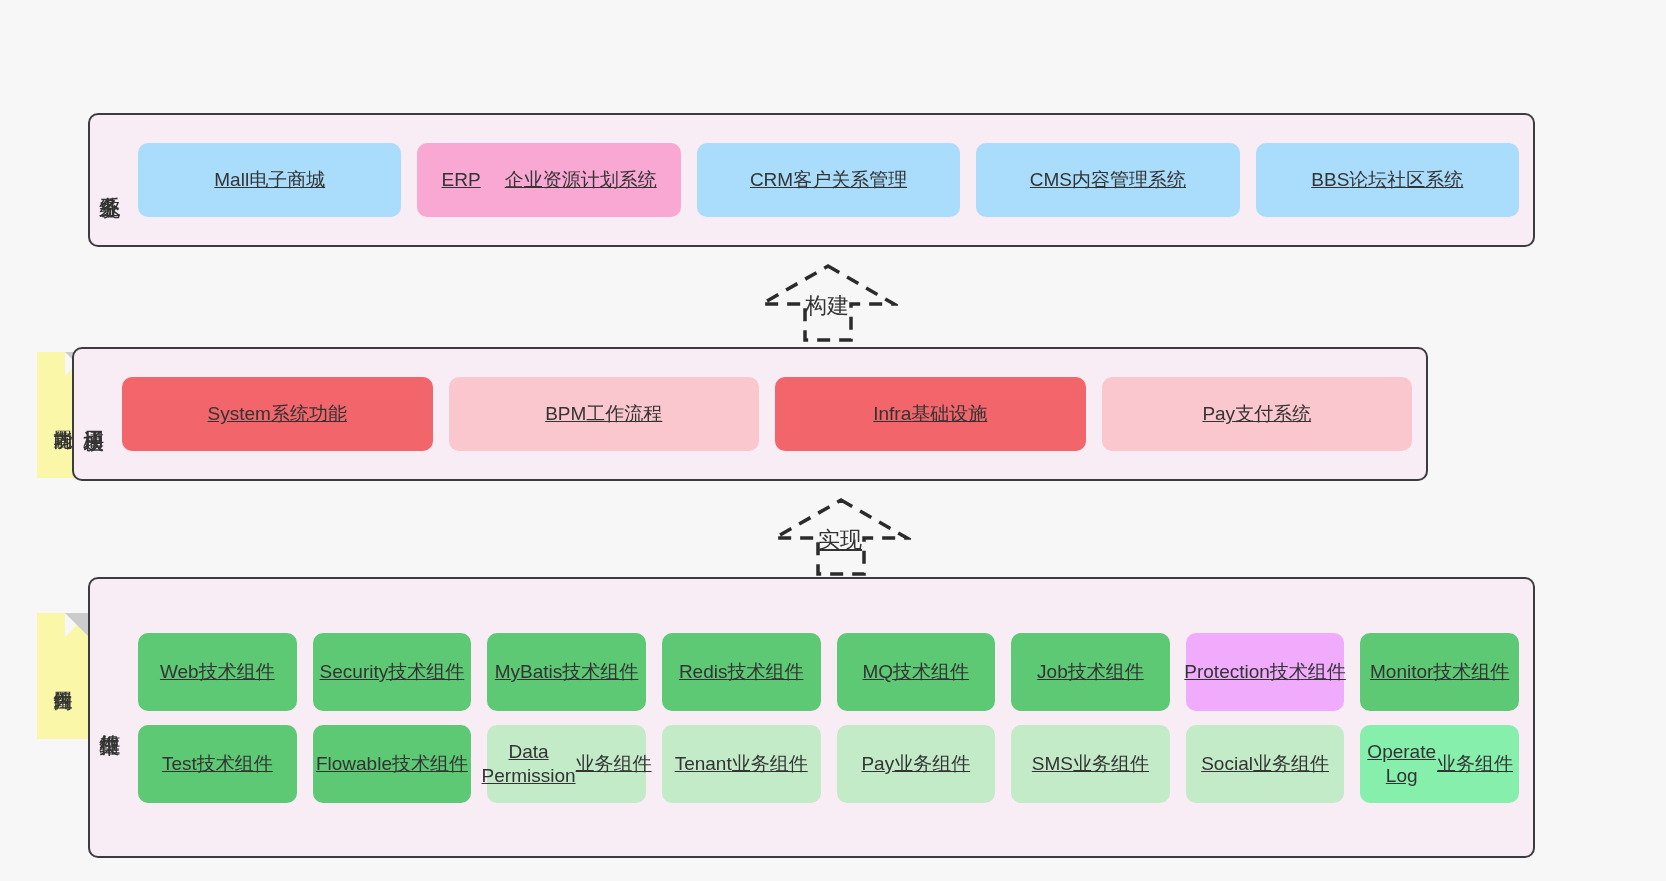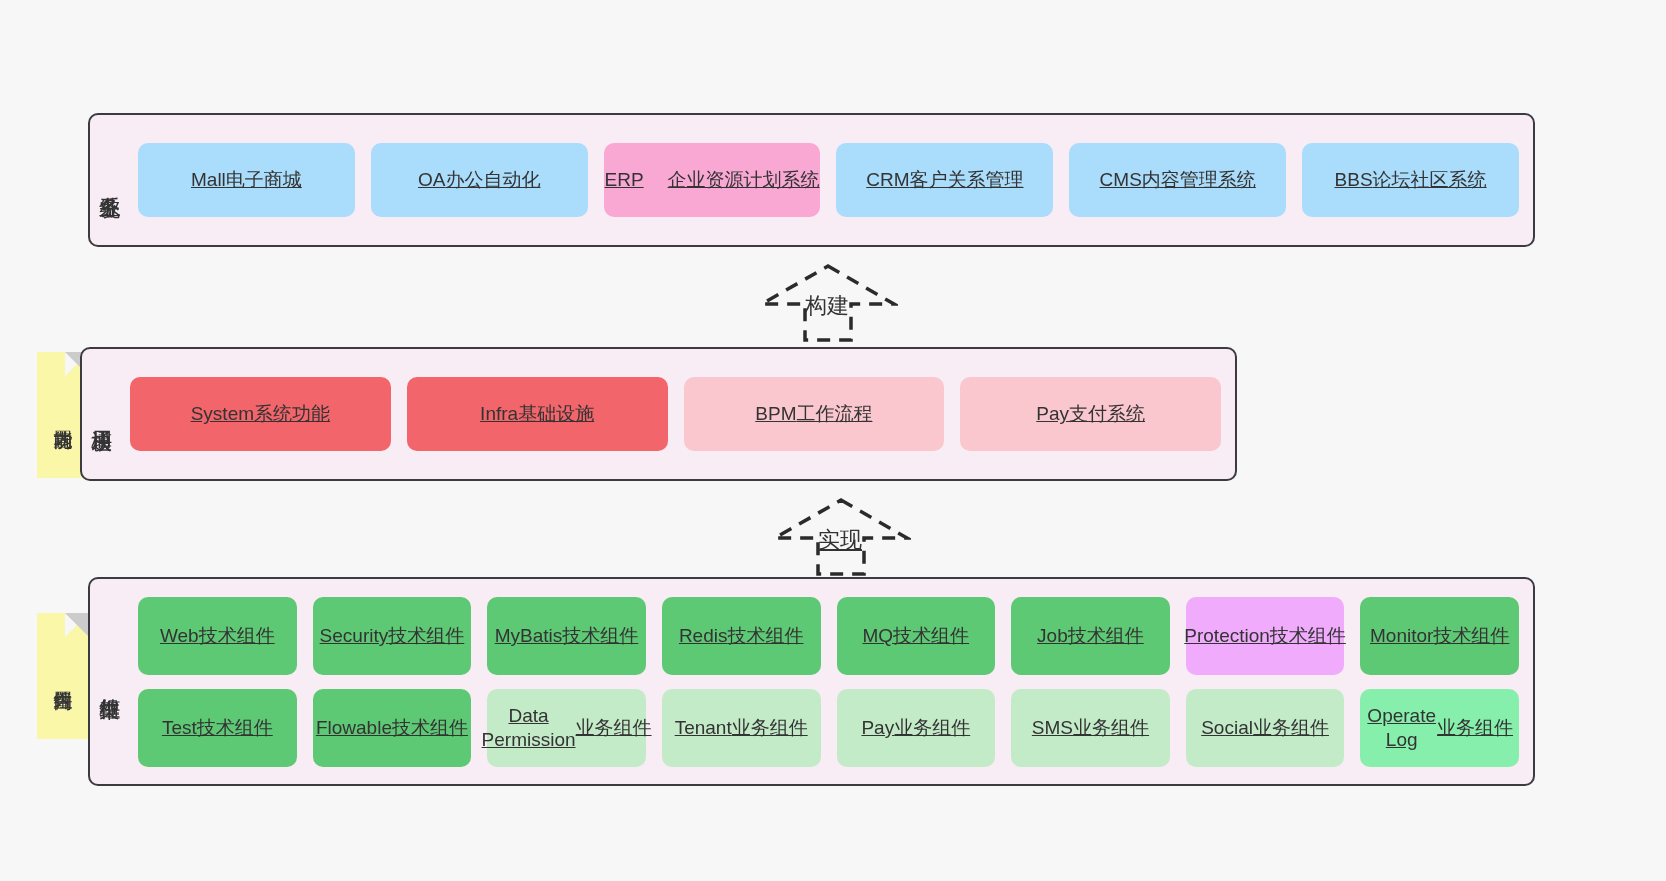--- a/index.html
+++ b/index.html
@@ -154,24 +154,20 @@
 <div id="canvas">
 
   <div class="layer" id="layer-business" style="left:88px; top:113px; width:1447px; height:134px;">
     <div class="layer-title">业务系统</div>
     <div class="layer-body">
       <div class="row" style="height:74px;">
         <div class="node blue" style="background: rgb(170, 220, 251);">
           <span class="en">Mall</span>
           <span class="cn">电子商城</span>
         </div>
-        <div class="node blue" style="background: rgb(170, 220, 251);">
-          <span class="en">OA</span>
-          <span class="cn">办公自动化</span>
-        </div>
         <div class="node blue" style="background: #f9a8d4; gap: 24px;">
           <span class="en">ERP</span>
           <span class="cn">企业资源计划系统</span>
         </div>
         <div class="node blue" style="background: rgb(170, 220, 251);">
           <span class="en">CRM</span>
           <span class="cn">客户关系管理</span>
         </div>
         <div class="node blue" style="background: rgb(170, 220, 251);">
           <span class="en">CMS</span>
@@ -192,35 +188,35 @@
     </svg>
     <span class="arrow-label" style="left:47px; top:33px;">构建</span>
   </div>
 
   <div class="sticky" style="left:37px; top:352px; width:52px; height:126px;">
     <span>内置功能</span>
     <span class="fold-cut"></span>
     <span class="fold"></span>
   </div>
 
-  <div class="layer" id="layer-common" style="left:80px; top:347px; width:1157px; height:134px;">
+  <div class="layer" id="layer-common" style="left:72px; top:347px; width:1356px; height:134px;">
     <div class="layer-title">通用模块</div>
     <div class="layer-body">
       <div class="row" style="height:74px;">
         <div class="node red" style="background: rgb(241, 101, 107);">
           <span class="en">System</span>
           <span class="cn">系统功能</span>
         </div>
+        <div class="node pink" style="background: rgb(251, 199, 206);">
+          <span class="en">BPM</span>
+          <span class="cn">工作流程</span>
+        </div>
         <div class="node red" style="background: rgb(241, 101, 107);">
           <span class="en">Infra</span>
           <span class="cn">基础设施</span>
-        </div>
-        <div class="node pink" style="background: rgb(251, 199, 206);">
-          <span class="en">BPM</span>
-          <span class="cn">工作流程</span>
         </div>
         <div class="node pink" style="background: rgb(251, 199, 206);">
           <span class="en">Pay</span>
           <span class="cn">支付系统</span>
         </div>
       </div>
     </div>
   </div>
 
   <div class="arrow" style="left:771px; top:496px; width:140px; height:80px;">
@@ -229,21 +225,21 @@
     </svg>
     <span class="arrow-label" style="left:47px; top:33px;text-decoration:underline;">实现</span>
   </div>
 
   <div class="sticky" style="left:37px; top:613px; width:52px; height:126px;">
     <span>内置组件</span>
     <span class="fold-cut"></span>
     <span class="fold"></span>
   </div>
 
-  <div class="layer" id="layer-framework" style="left:88px; top:577px; width:1447px; height:209px;">
+  <div class="layer" id="layer-framework" style="left:88px; top:577px; width:1447px; height:281px;">
     <div class="layer-title">框架组件</div>
     <div class="layer-body">
 
       <div class="row" style="height:78px;">
         <div class="node green" style="background: rgb(94, 201, 117);">
           <span class="en">Web</span>
           <span class="cn">技术组件</span>
         </div>
         <div class="node green" style="background: rgb(94, 201, 117);">
           <span class="en">Security</span>

